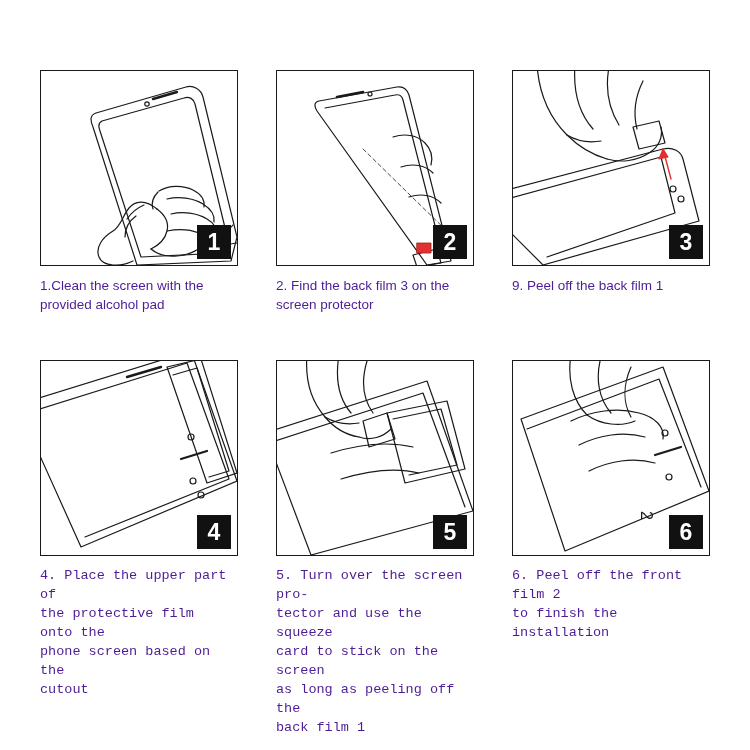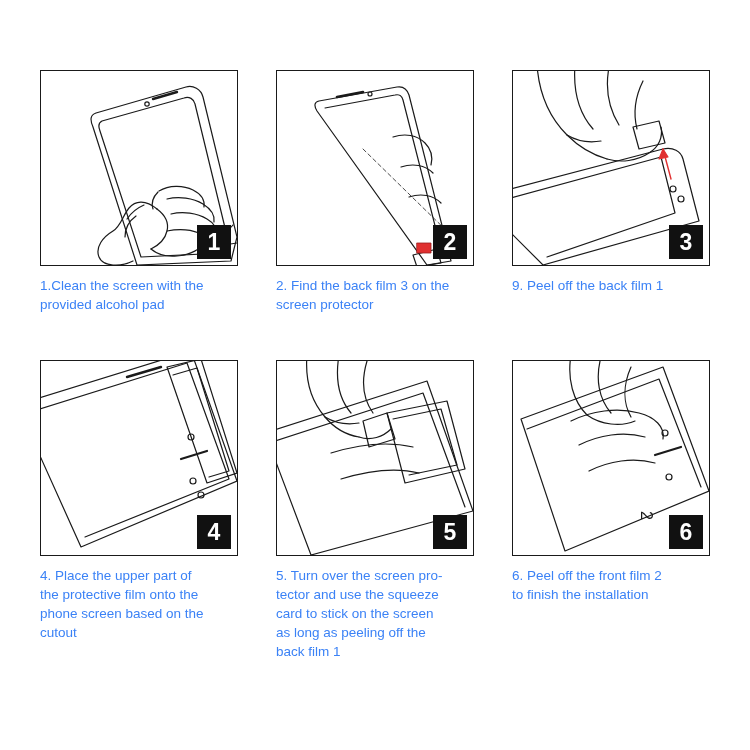--- a/index.html
+++ b/index.html
@@ -59,26 +59,27 @@
     font-size: 23px;
     font-weight: bold;
     line-height: 34px;
     text-align: center;
     font-family: "Liberation Sans", sans-serif;
   }
   .caption {
     margin-top: 10px;
     font-size: 13.5px;
     line-height: 19px;
-    color: #3b82f6;
+    color: #4c1d95;
     width: 194px;
     white-space: pre-line;
   }
   .row2 .caption {
     line-height: 19px;
+    font-family: Liberation Mono, monospace;
   }
   .spacer-row {
     height: 18px;
   }
 </style>
 </head>
 <body>
 
 <div id="sheet">
 

